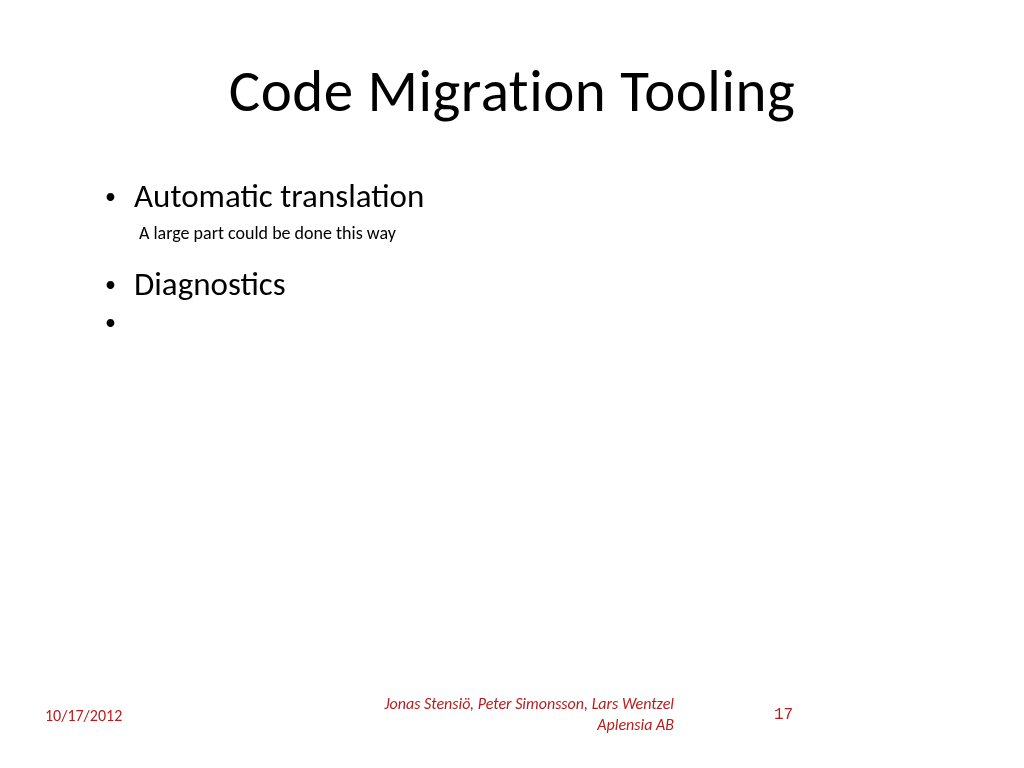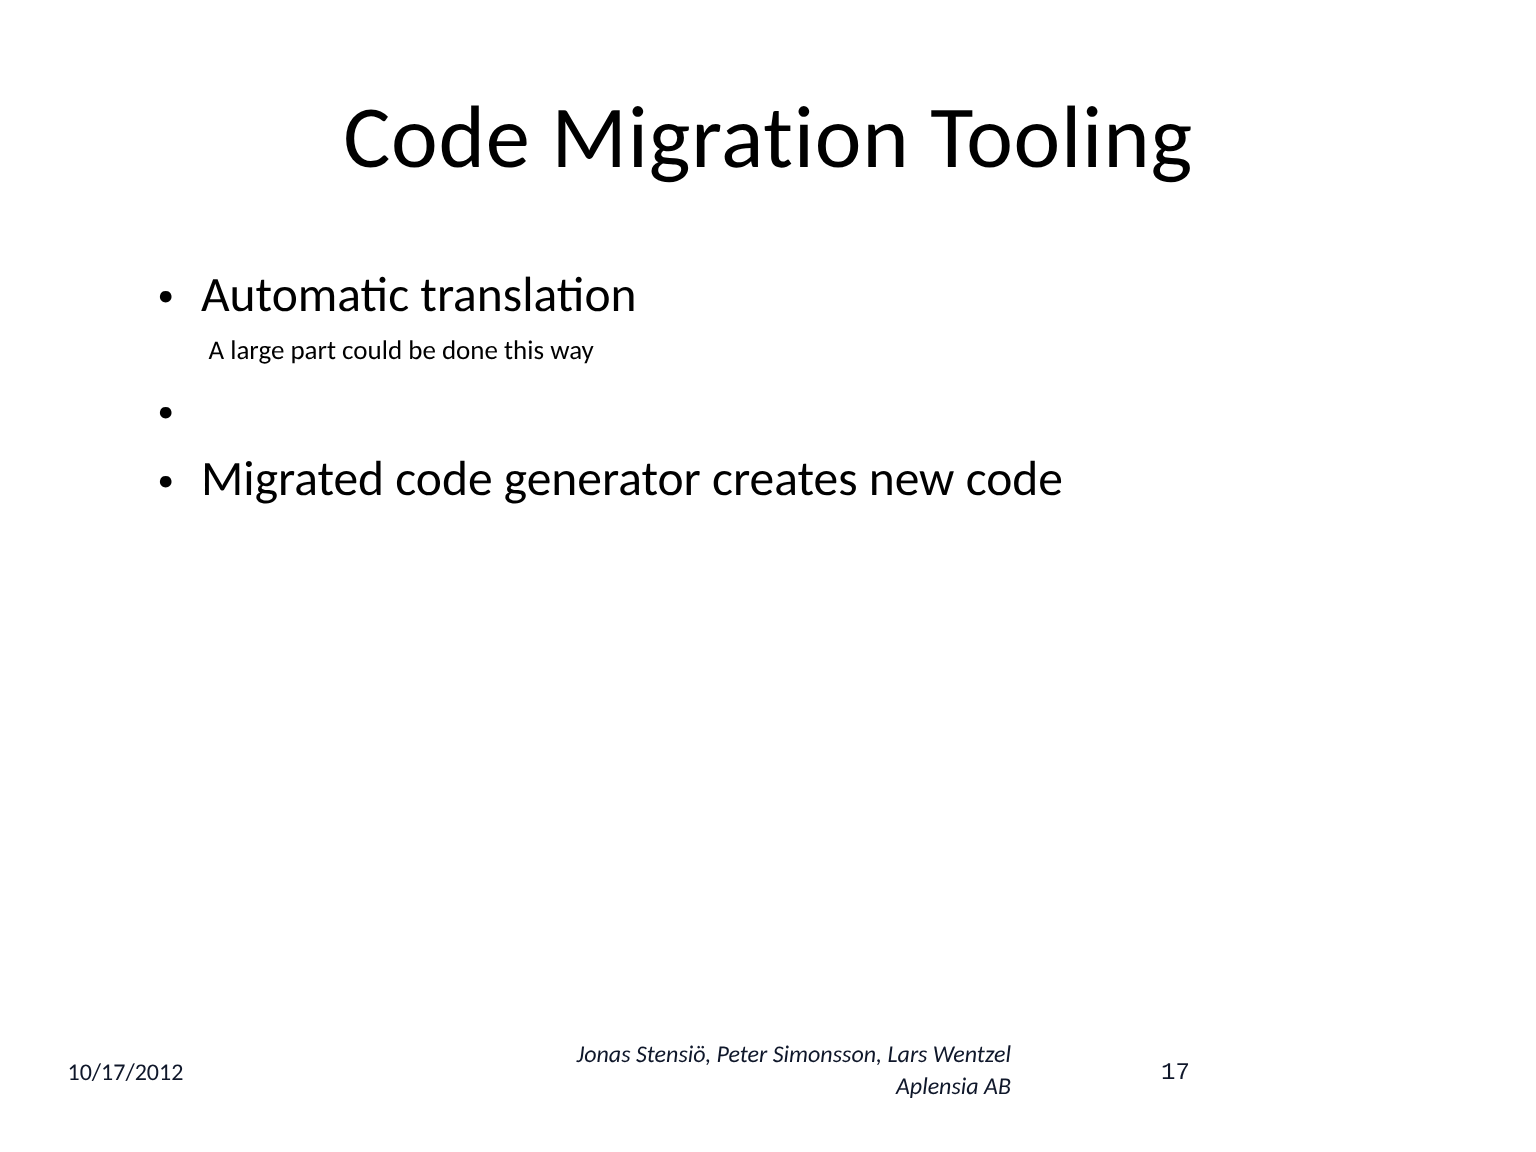--- a/index.html
+++ b/index.html
@@ -56,21 +56,21 @@
     }
     .footer {
       position: absolute;
       bottom: 32px;
       left: 0;
       width: 100%;
       display: flex;
       align-items: center;
       justify-content: space-between;
       padding: 0 50px 0 45px;
-      color: #0f172a;
+      color: #b91c1c;
       font-size: 16px;
     }
     .footer-date {
       text-align: left;
       width: 200px;
     }
     .footer-authors {
       text-align: right;
       flex: 1;
       line-height: 1.3;
@@ -95,27 +95,27 @@
       <div class="bullet-main">
         <span class="bullet-marker">•</span>
         <span>Automatic translation</span>
       </div>
       <div class="bullet-sub">A large part could be done this way</div>
     </div>
 
     <div class="bullet-item">
       <div class="bullet-main">
         <span class="bullet-marker">•</span>
+        <span>Diagnostics</span>
       </div>
     </div>
 
     <div class="bullet-item">
       <div class="bullet-main">
         <span class="bullet-marker">•</span>
-        <span>Migrated code generator creates new code</span>
       </div>
     </div>
 
   </div>
 
   <div class="footer">
     <div class="footer-date">10/17/2012</div>
     <div class="footer-authors">Jonas Stensiö, Peter Simonsson, Lars Wentzel  Aplensia AB</div>
     <div class="footer-page">17</div>
   </div>

